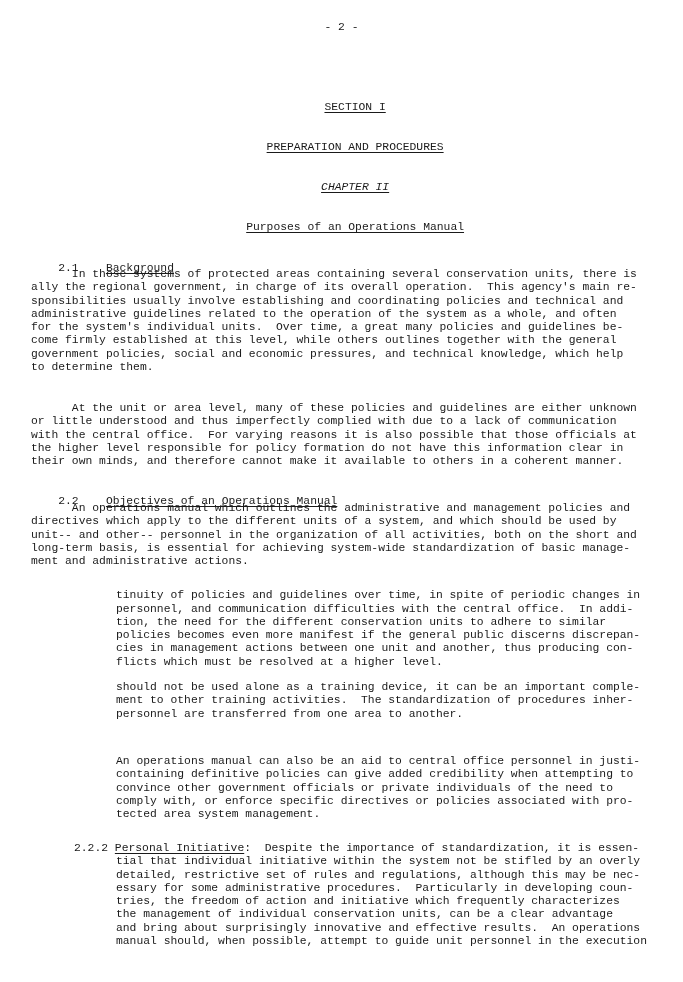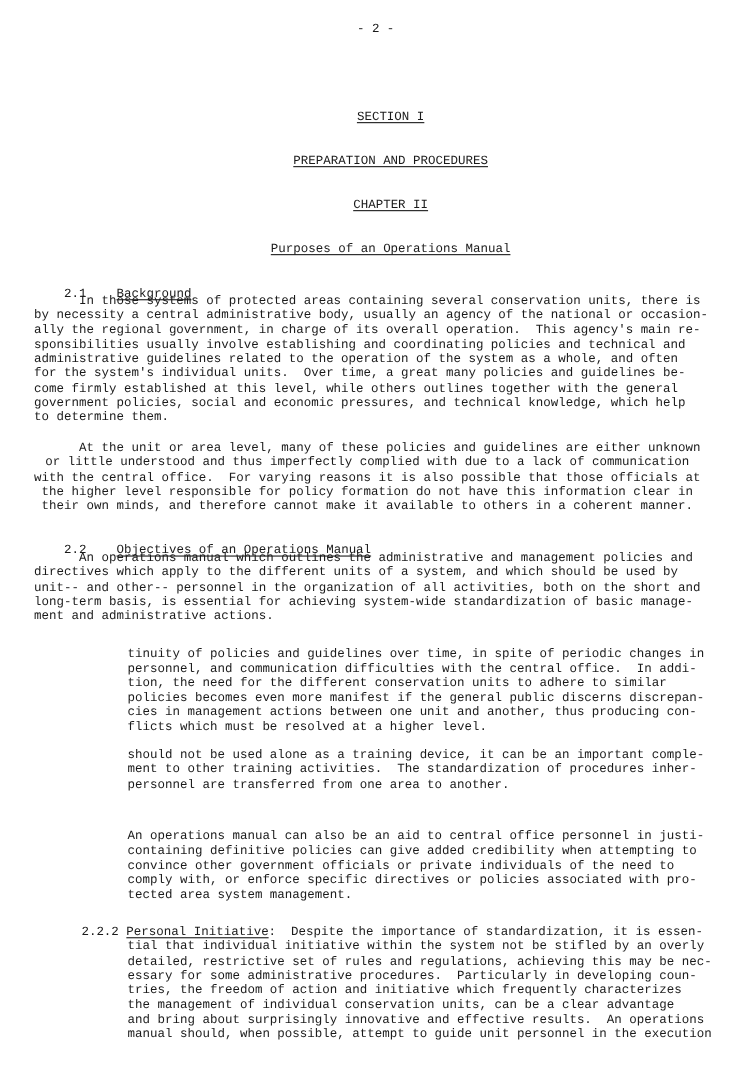--- a/index.html
+++ b/index.html
@@ -49,44 +49,43 @@
 <div class="page">
 
   <div class="line center" style="top:21px;">- 2 -</div>
 
   <div class="line center" style="top:88px;">
     <span class="u">SECTION I</span>
   </div>
   <div class="line center" style="top:128px;">
     <span class="u">PREPARATION AND PROCEDURES</span>
   </div>
-  <div class="line center" style="top:168px;">
+  <div class="line center" style="top:168px;font-style:italic;">
     <span class="u">CHAPTER II</span>
   </div>
   <div class="line center" style="top:208px;">
     <span class="u">Purposes of an Operations Manual</span>
   </div>
 
   <div class="line" style="top:249px; left:31px;">
     <span>2.1</span><span>    </span><span class="u">Background</span>
   </div>
 
   <div class="block" style="top:268px; left:31px;">
     <div class="row">      In those systems of protected areas containing several conservation units, there is</div>
-    <div class="row">by necessity a central administrative body, usually an agency of the national or occasion-</div>
     <div class="row">ally the regional government, in charge of its overall operation.  This agency's main re-</div>
     <div class="row">sponsibilities usually involve establishing and coordinating policies and technical and</div>
     <div class="row">administrative guidelines related to the operation of the system as a whole, and often</div>
     <div class="row">for the system's individual units.  Over time, a great many policies and guidelines be-</div>
     <div class="row">come firmly established at this level, while others outlines together with the general</div>
     <div class="row">government policies, social and economic pressures, and technical knowledge, which help</div>
     <div class="row">to determine them.</div>
   </div>
 
-  <div class="block" style="top:402px; left:31px;text-align:center;">
+  <div class="block" style="top:402px; left:31px;">
     <div class="row">      At the unit or area level, many of these policies and guidelines are either unknown</div>
     <div class="row">or little understood and thus imperfectly complied with due to a lack of communication</div>
     <div class="row">with the central office.  For varying reasons it is also possible that those officials at</div>
     <div class="row">the higher level responsible for policy formation do not have this information clear in</div>
     <div class="row">their own minds, and therefore cannot make it available to others in a coherent manner.</div>
   </div>
 
   <div class="line" style="top:482px; left:31px;">
     <span>2.2</span><span>    </span><span class="u">Objectives of an Operations Manual</span>
   </div>
@@ -120,21 +119,21 @@
     <div class="row">convince other government officials or private individuals of the need to</div>
     <div class="row">comply with, or enforce specific directives or policies associated with pro-</div>
     <div class="row">tected area system management.</div>
   </div>
 
   <div class="block" style="top:842px; left:74px;">
     <div class="row"><span>2.2.2</span><span> </span><span class="u">Personal Initiative</span><span>:  Despite the importance of standardization, it is essen-</span></div>
   </div>
   <div class="block" style="top:855.3px; left:116px;">
     <div class="row">tial that individual initiative within the system not be stifled by an overly</div>
-    <div class="row">detailed, restrictive set of rules and regulations, achieving this may be nec-</div>
+    <div class="row">detailed, restrictive set of rules and regulations, although this may be nec-</div>
     <div class="row">essary for some administrative procedures.  Particularly in developing coun-</div>
     <div class="row">tries, the freedom of action and initiative which frequently characterizes</div>
     <div class="row">the management of individual conservation units, can be a clear advantage</div>
     <div class="row">and bring about surprisingly innovative and effective results.  An operations</div>
     <div class="row">manual should, when possible, attempt to guide unit personnel in the execution</div>
   </div>
 
 </div>
 
 </body></html>

